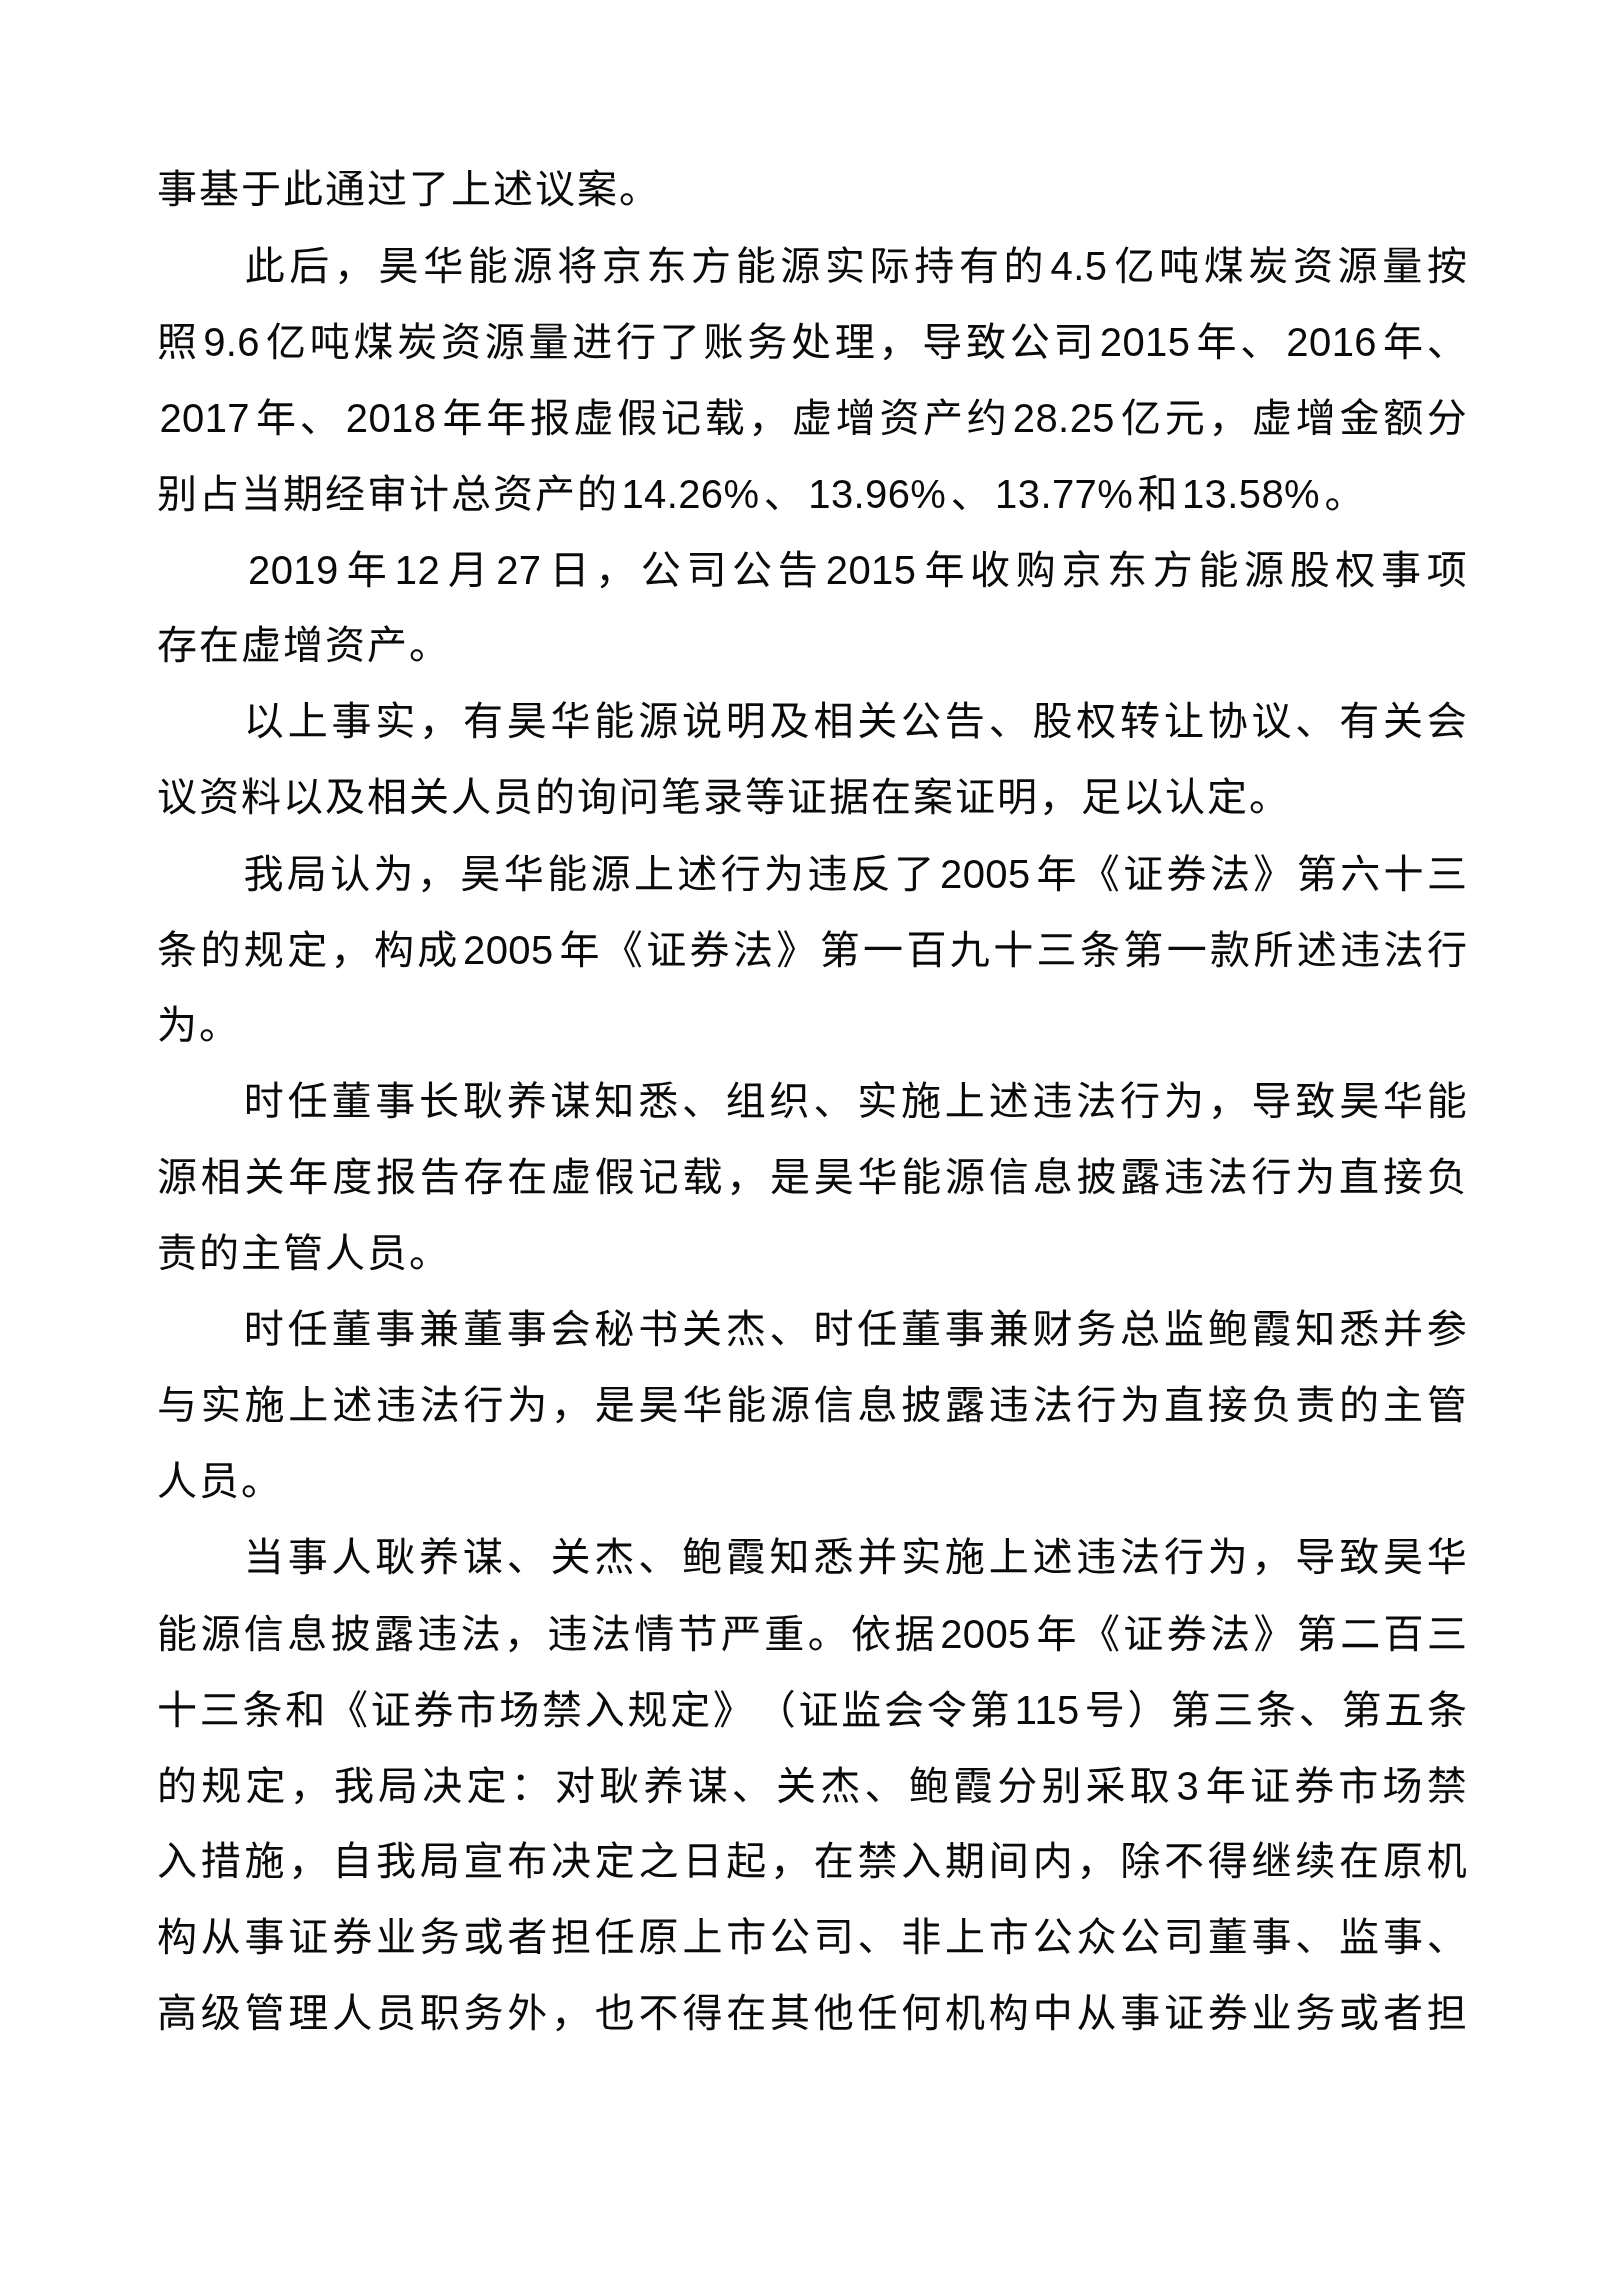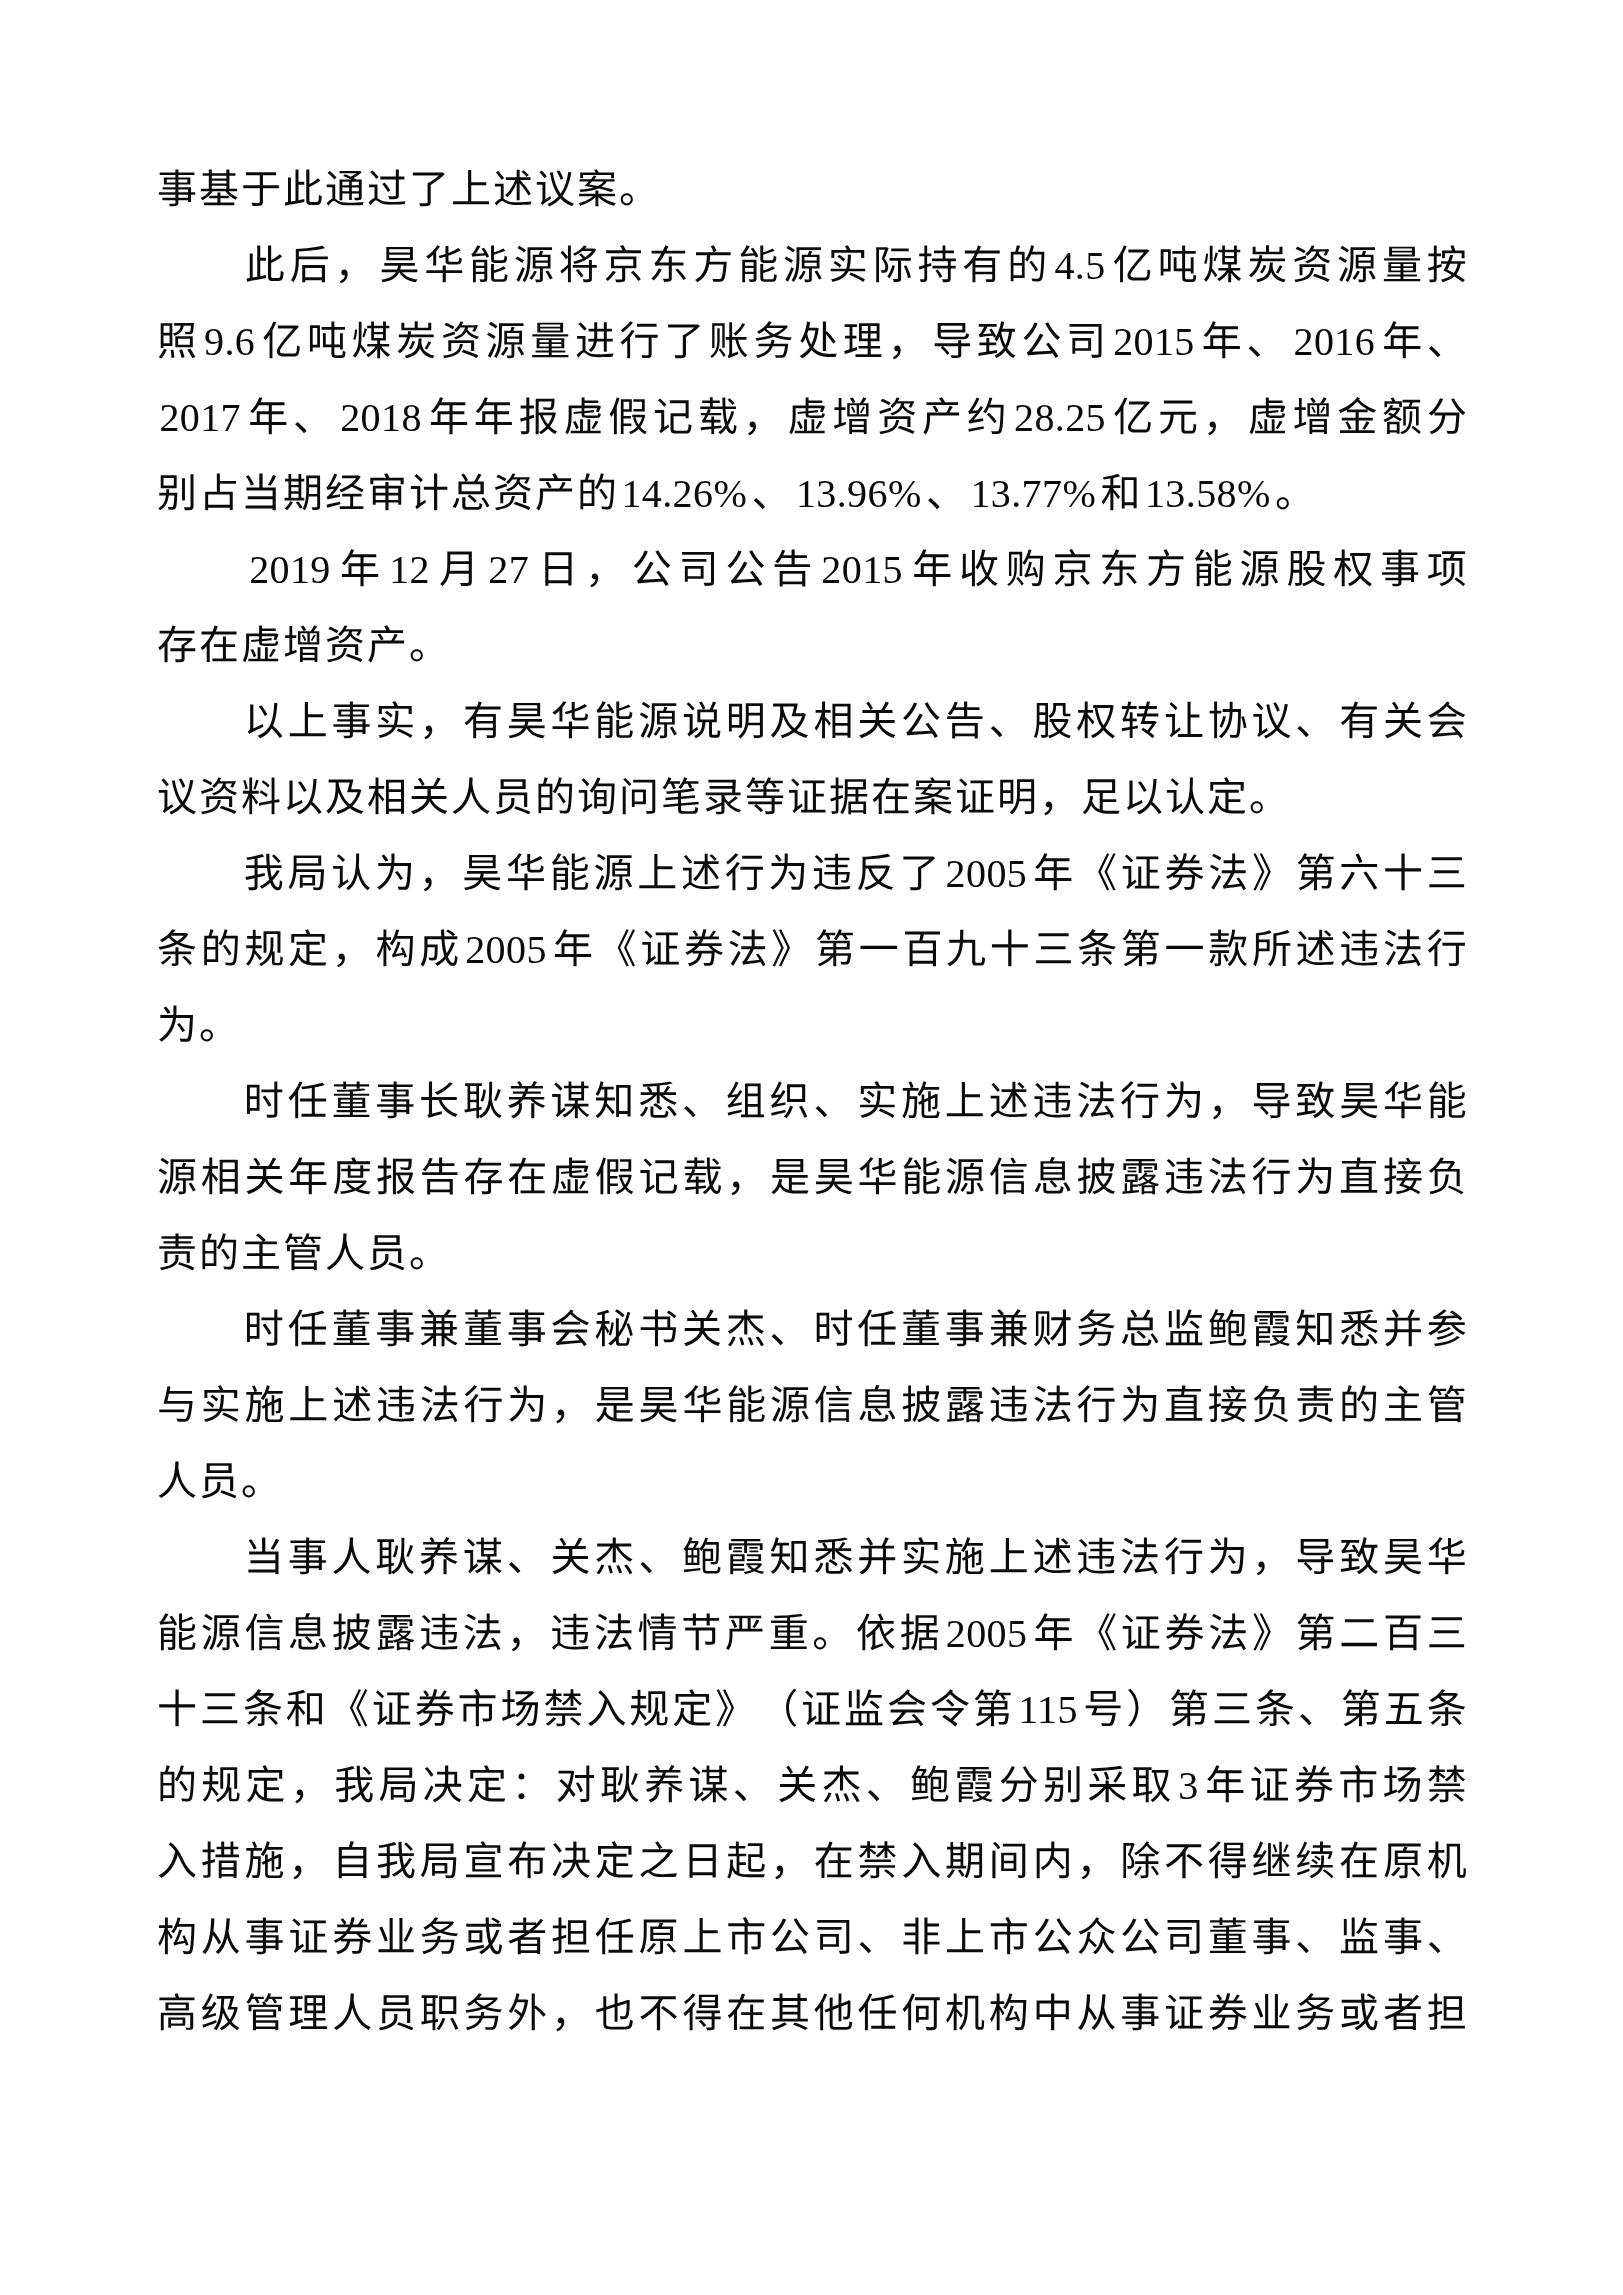--- a/index.html
+++ b/index.html
@@ -62,21 +62,21 @@
     text-align: center;
   }
 
   
   .line .han {
     width: 42px;
   }
 
   
   .line .lat {
-    font-family: Liberation Serif, serif;
+    font-family: Liberation Sans, sans-serif;
     letter-spacing: 0.4px;
     padding: 0 3.4px;
   }
 
   .indent {
     display: inline-block;
     width: 85px;
     flex: 0 0 85px;
   }
 </style>

